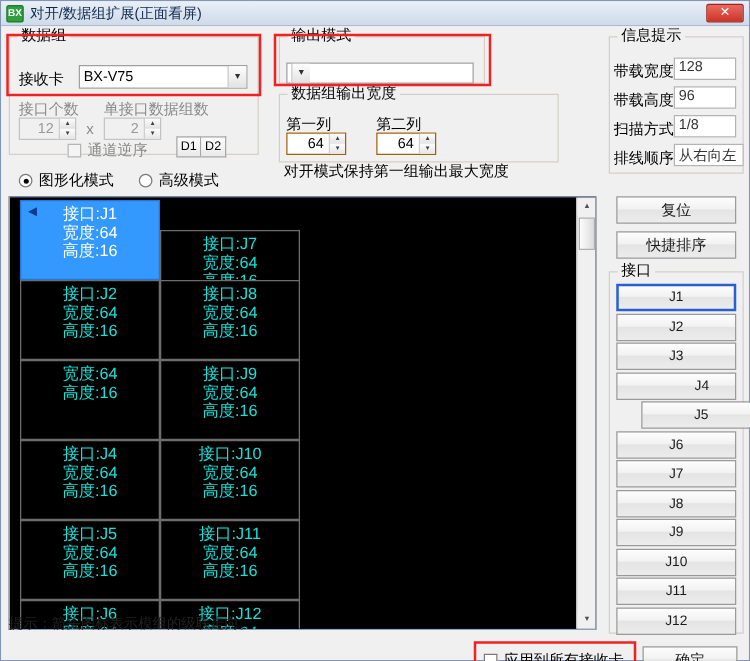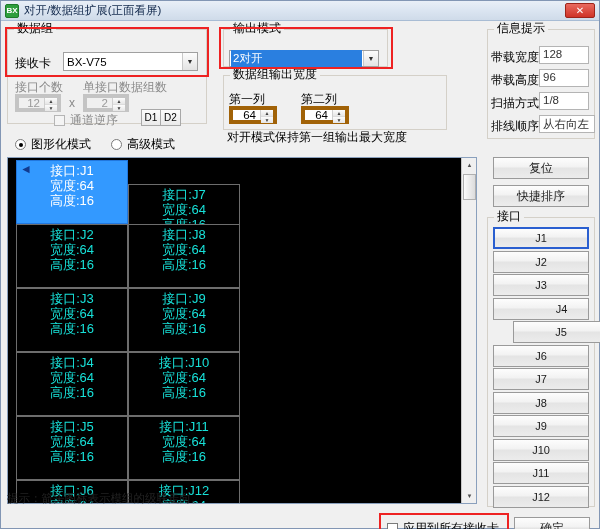--- a/index.html
+++ b/index.html
@@ -109,21 +109,21 @@
     background: #2a7fe0;
     color: #ffffff;
     padding: 1px 2px;
     margin: 0 1px 0 -2px;
   }
 
   
   .spin {
     position: absolute;
     background: #ffffff;
-    border: 4px solid #a16207;
+    border: 1px solid #a16207;
     box-sizing: border-box;
     display: flex; align-items: center;
     font-size: 11.5px;
   }
   .spin.disabled { background: #f0f0f0; color: #9a9a9a; border-color: #c4c4c4; }
   .spin .num { flex: 1 1 auto; text-align: right; padding-right: 4px; }
   .spin .btns {
     width: 13px; height: 100%;
     display: flex; flex-direction: column;
     border-left: 1px solid #cfcfcf;
@@ -329,21 +329,20 @@
     <div class="radio" style="left:110px; top:115px;">
       <span class="dot"></span>
       <span>高级模式</span>
     </div>
 
     <div class="group" style="left:222px; top:8px; width:165px; height:38px;">
       <div class="legend">输出模式</div>
     </div>
     <div class="redbox" style="left:218px; top:6px; width:174px; height:42px;"></div>
     <div class="combo sel" style="left:228px; top:29px; width:150px; height:17px;">
-      <span class="val">2对开</span>
       <span class="arrow">▼</span>
     </div>
 
     <div class="group" style="left:222px; top:54px; width:224px; height:55px;padding-left:28px;">
       <div class="legend">数据组输出宽度</div>
     </div>
     <div class="lbl" style="left:228px; top:70px;">第一列</div>
     <div class="spin" style="left:228px; top:85px; width:48px; height:18px;">
       <span class="num">64</span>
       <span class="btns">
@@ -401,21 +400,20 @@
             <div class="row">接口:J1</div>
             <div class="row">宽度:64</div>
             <div class="row">高度:16</div>
           </div>
           <div class="card" style="left: 8px; top: 66px; width: 112px; height: 64px;">
             <div class="row">接口:J2</div>
             <div class="row">宽度:64</div>
             <div class="row">高度:16</div>
           </div>
           <div class="card" style="left: 8px; top: 130px; width: 112px; height: 64px;">
-            <div class="row">接口:J3</div>
             <div class="row">宽度:64</div>
             <div class="row">高度:16</div>
           </div>
           <div class="card" style="left: 8px; top: 194px; width: 112px; height: 64px;">
             <div class="row">接口:J4</div>
             <div class="row">宽度:64</div>
             <div class="row">高度:16</div>
           </div>
           <div class="card" style="left: 8px; top: 258px; width: 112px; height: 64px;">
             <div class="row">接口:J5</div>

